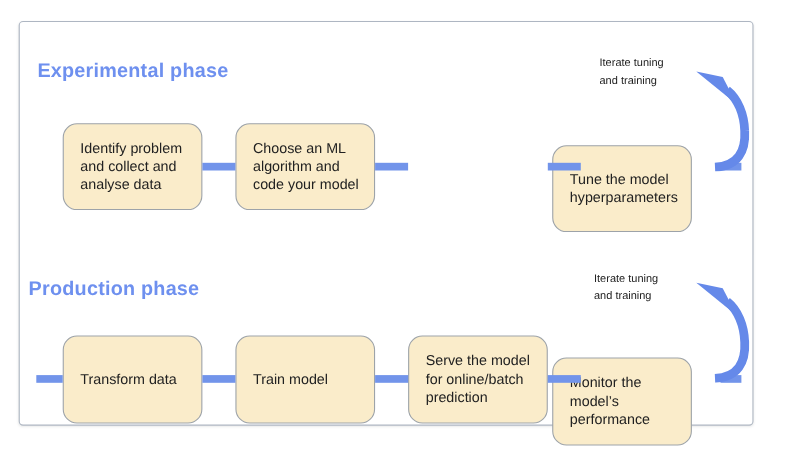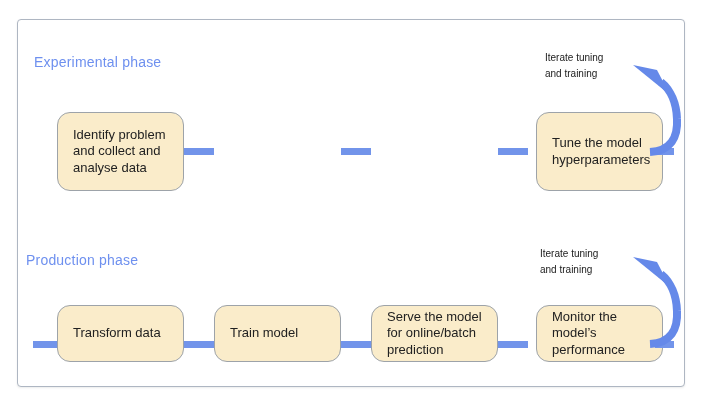--- a/index.html
+++ b/index.html
@@ -29,22 +29,22 @@
     left: 17px; top: 19px;
     width: 668px; height: 368px;
     background: #ffffff;
     border: 1px solid var(--frame-border);
     border-radius: 4px;
     box-shadow: 0 1px 2px rgba(60,64,67,.10);
   }
 
   .phase-title {
     position: absolute;
-    font-size: 14px;
-    font-weight: normal;
+    font-size: 18px;
+    font-weight: bold;
     letter-spacing: 0.2px;
     color: var(--heading);
     white-space: nowrap;
   }
   #title-exp  { left: 34px; top: 54px; }
   #title-prod { left: 26px; top: 252px; }
 
   .node {
     position: absolute;
     width: 127px;
@@ -52,25 +52,25 @@
     border: 1px solid var(--box-border);
     border-radius: 13px;
     display: flex;
     align-items: center;
     padding: 0 10px 0 15px;
     font-size: 13px;
     line-height: 16.5px;
     color: var(--box-text);
   }
   .row-exp  { top: 112px; height: 79px; }
-  .row-prod { top: 305px; height: 57px; }
+  .row-prod { top: 305px; height: 80px; }
   .col-0 { left: 57px; }
   .col-1 { left: 214px; }
   .col-2 { left: 371px; }
-  .col-3 { left: 536px; }
+  .col-3 { left: 502px; margin-top: 20px; }
 
   .connector {
     position: absolute;
     height: 7px;
     background: var(--connector);
   }
   .c-exp  { top: 148px; }
   .c-prod { top: 341px; }
 
   .iterate-note {
@@ -99,20 +99,23 @@
 
   <div class="phase-title" id="title-exp">Experimental phase</div>
 
   <div class="iterate-note" id="note-exp">
     <span>Iterate tuning</span><br>
     <span>and training</span>
   </div>
 
   <div class="node row-exp col-0">
     <span>Identify problem and collect and analyse data</span>
+  </div>
+  <div class="node row-exp col-1">
+    <span>Choose an ML algorithm and code your model</span>
   </div>
   <div class="node row-exp col-3">
     <span>Tune the model hyperparameters</span>
   </div>
 
   <div class="connector c-exp" style="left:184px; width:30px;"></div>
   <div class="connector c-exp" style="left:341px; width:30px;"></div>
   <div class="connector c-exp" style="left:498px; width:30px;"></div>
   <div class="connector c-exp" style="left:655px; width:19px;"></div>
 

